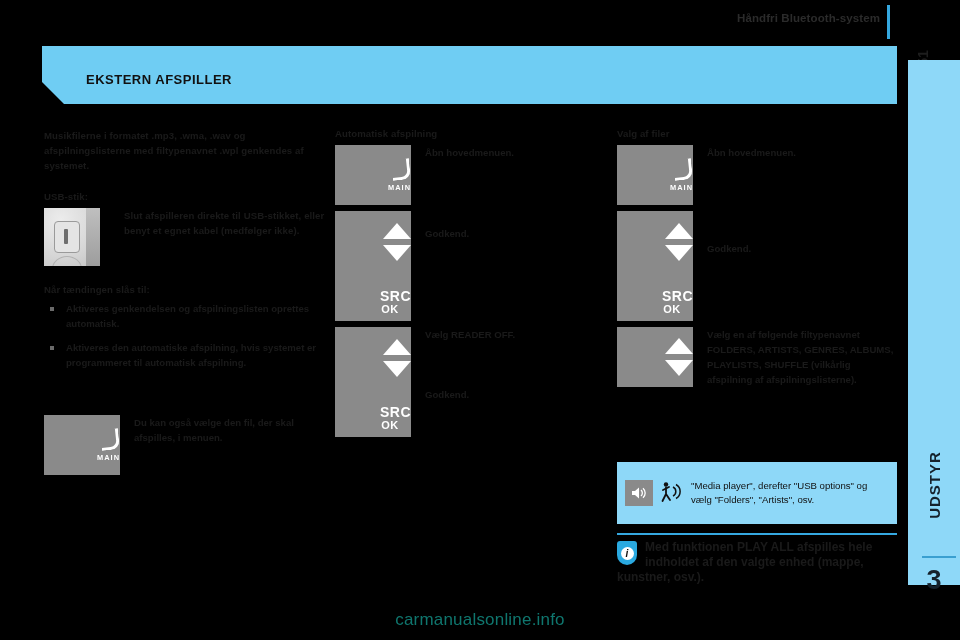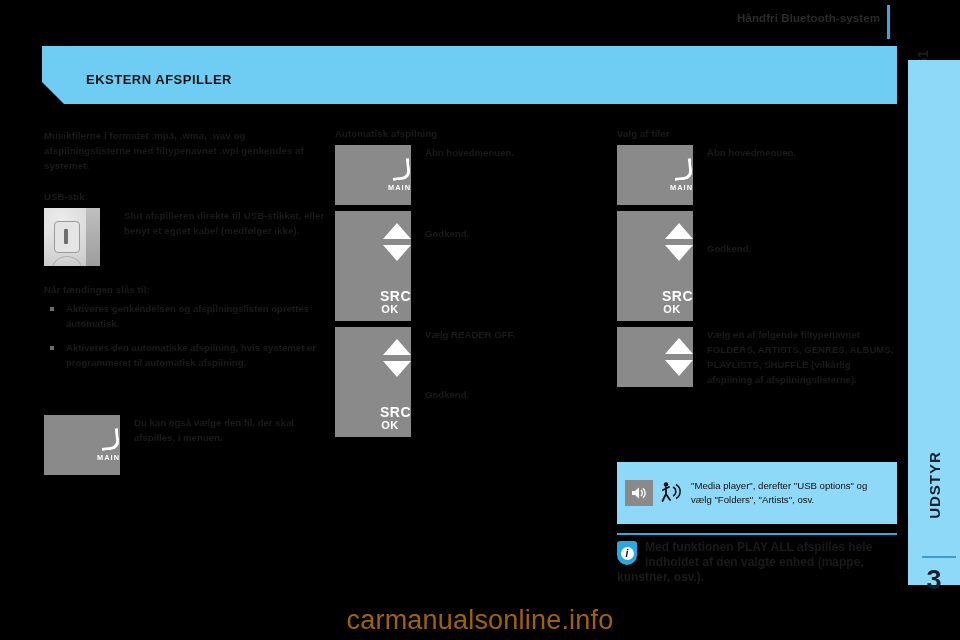--- a/index.html
+++ b/index.html
@@ -261,21 +261,21 @@
   }
   .info-txt {
     font-size: 12px; font-weight: bold; color: #1a1a1a; line-height: 15px;
   }
 
   
   .watermark {
     position: absolute;
     left: 0; bottom: 0; width: 960px; height: 40px;
     display: flex; align-items: center; justify-content: center;
-    font-size: 27px; color: #a16207; letter-spacing: .2px;
+    font-size: 17px; color: #0f766e; letter-spacing: .2px;
     pointer-events: none;
   }
 </style>
 </head>
 <body>
 
 <div class="page">
 
   <div class="top-title">Håndfri Bluetooth-system</div>
   <div class="top-rule"></div>

